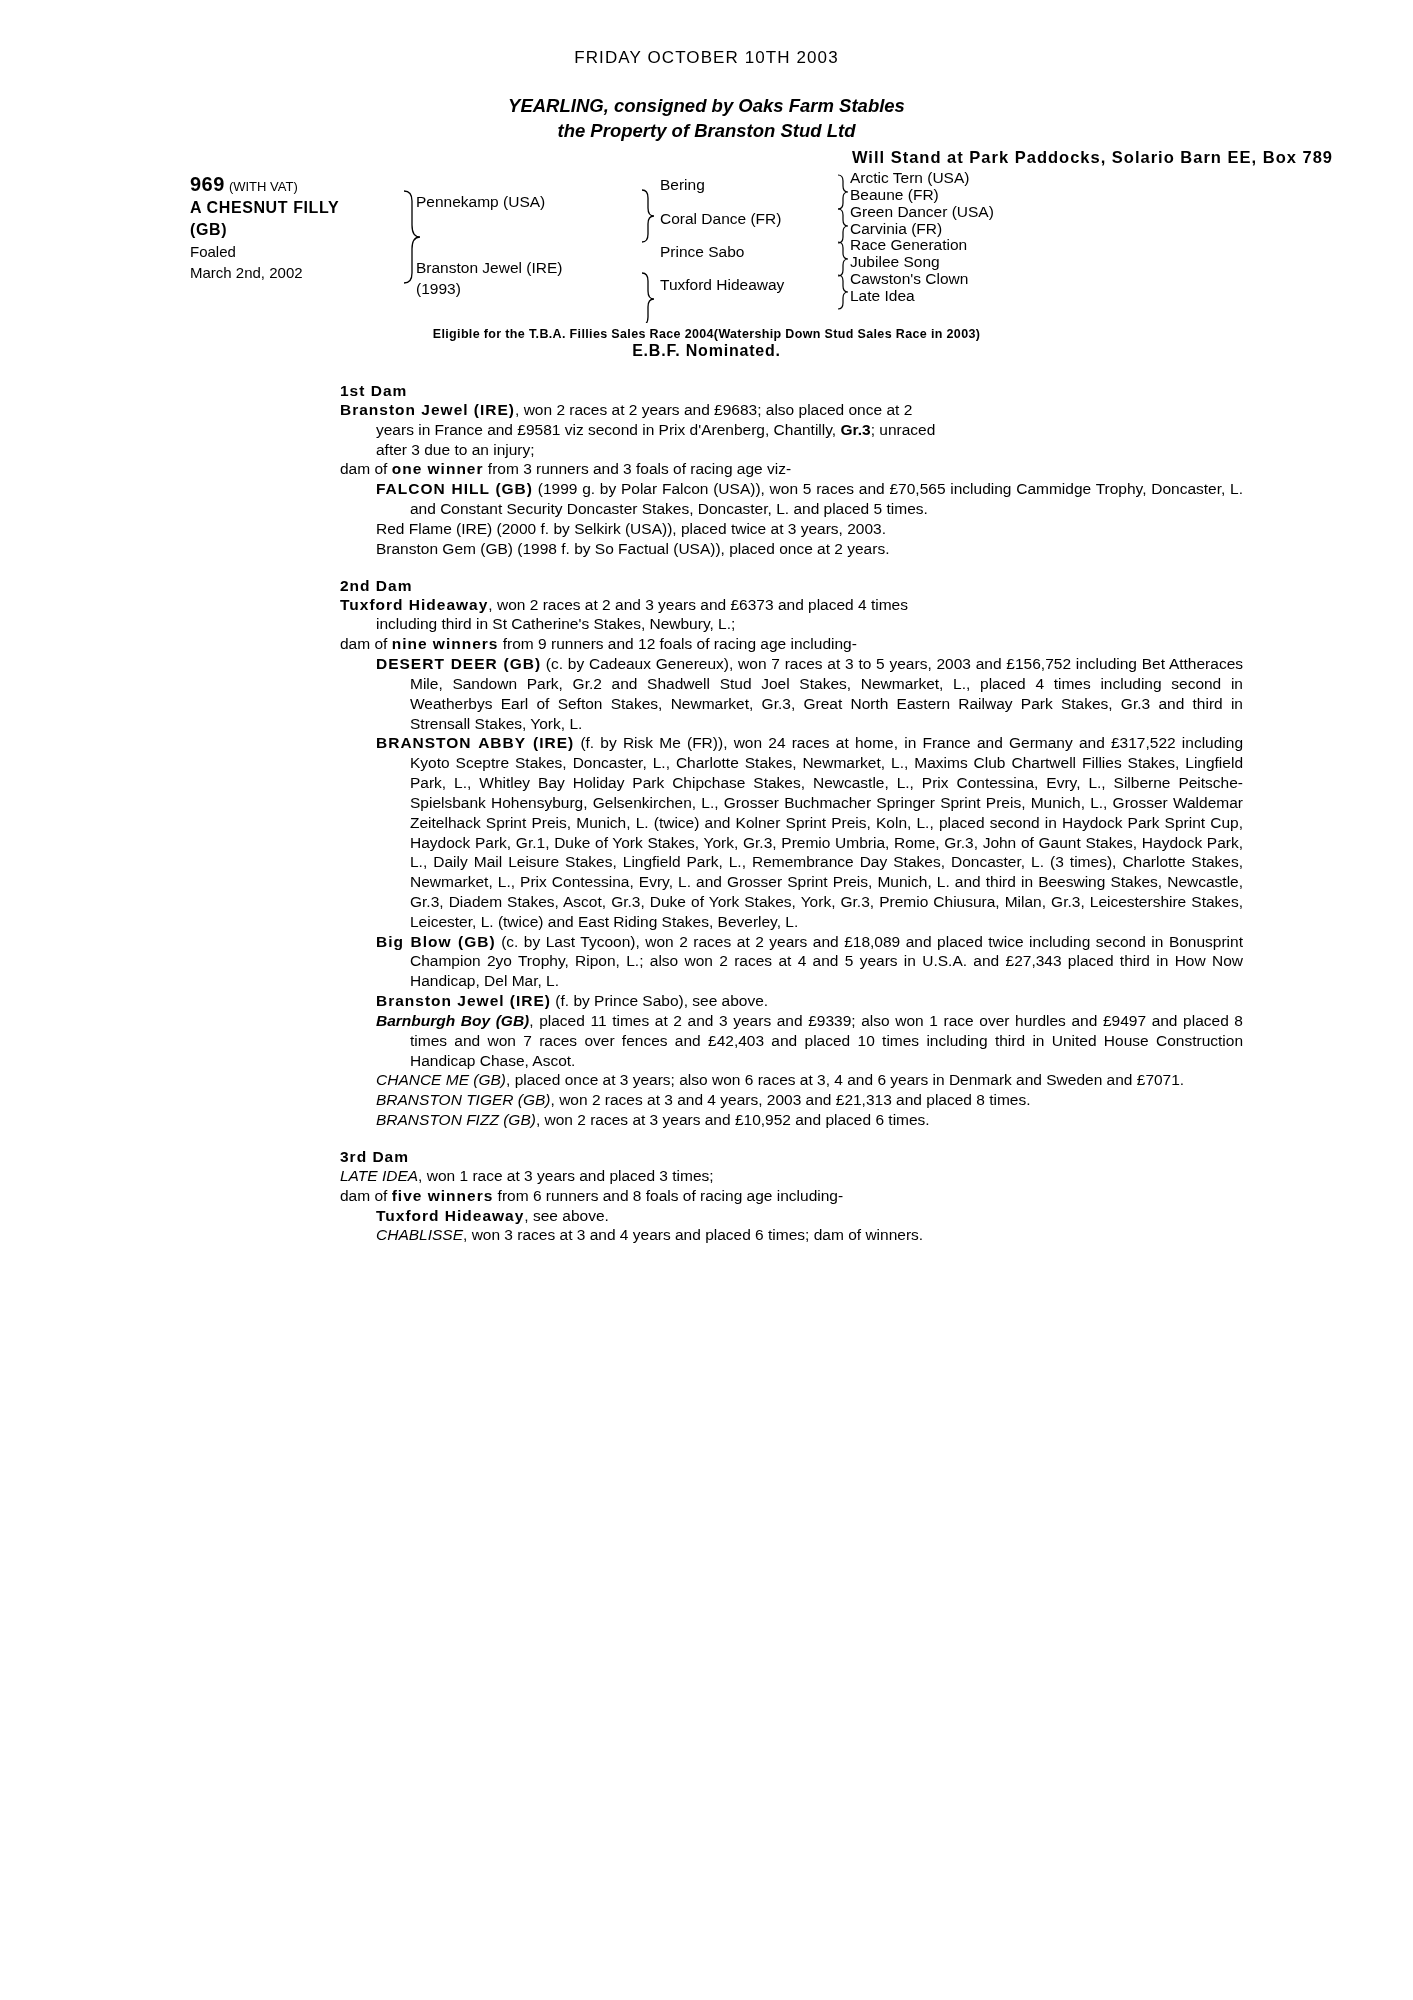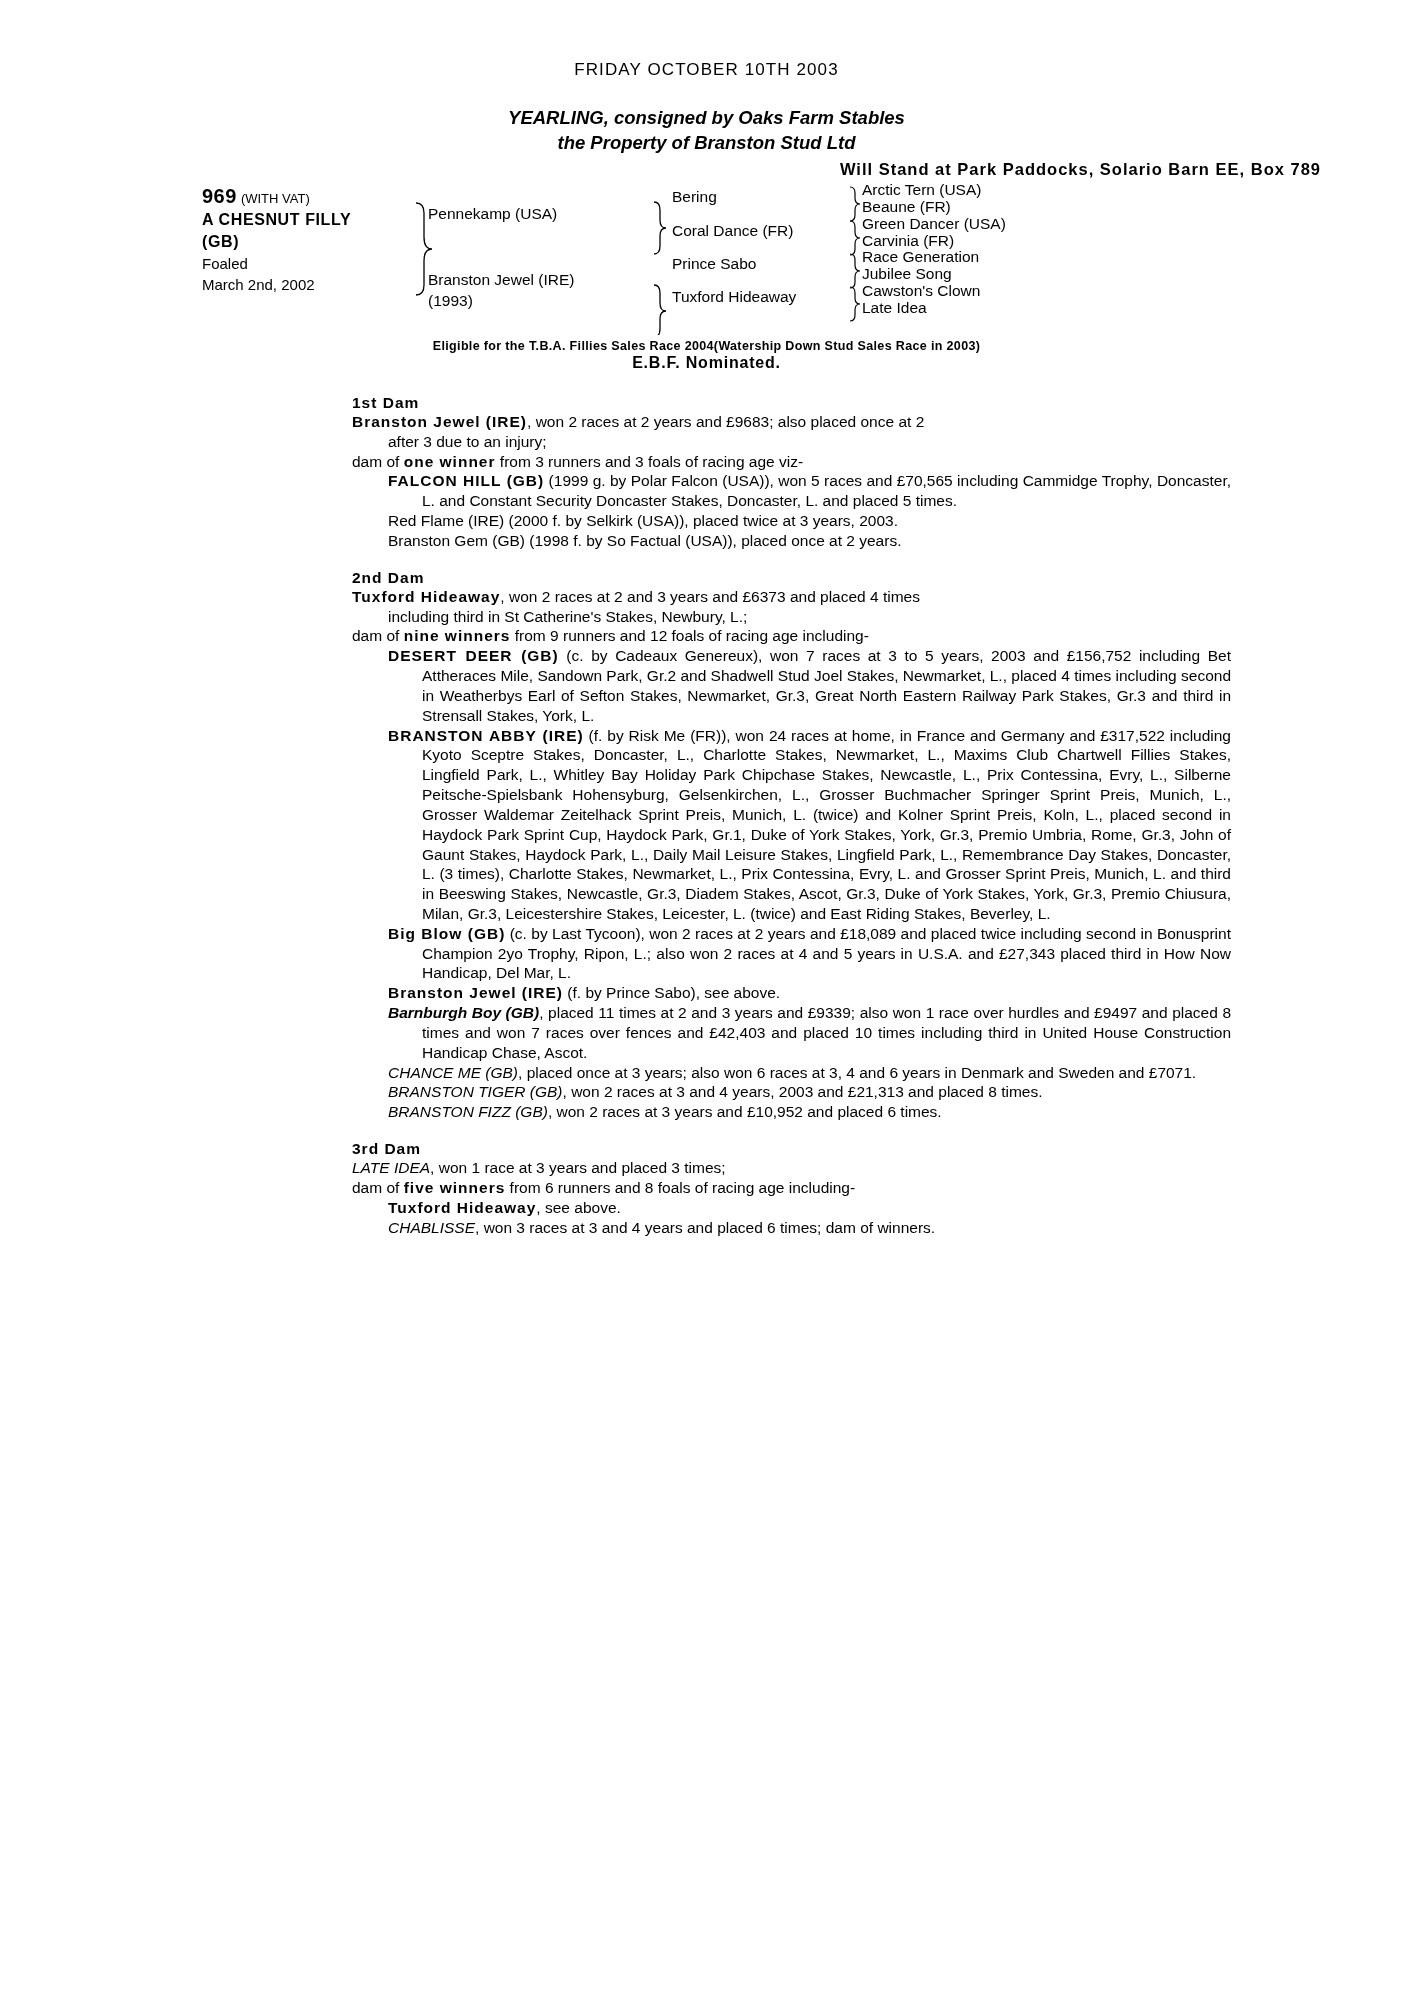--- a/index.html
+++ b/index.html
@@ -11,21 +11,21 @@
     width: 1413px;
     height: 2000px;
     font-family: "Liberation Sans", sans-serif;
     color: #000000;
     position: relative;
   }
   .page {
     position: relative;
     width: 1413px;
     height: 2000px;
-    padding: 12px;
+    padding: 0;
     box-sizing: border-box;
   }
   .inner {
     padding: 40px 80px 0 80px;
   }
   .date-line {
     text-align: center;
     font-size: 17px;
     letter-spacing: 1.1px;
     font-weight: 500;
@@ -219,20 +219,21 @@
       </div>
     </div>
 
     <div class="eligible">Eligible for the T.B.A. Fillies Sales Race 2004(Watership Down Stud Sales Race in 2003)</div>
     <div class="ebf">E.B.F. Nominated.</div>
 
     <div style="margin-left:260px; margin-right:90px;">
 
       <div class="dam-head">1st Dam</div>
       <p class="t t0"><span class="wide">Branston Jewel (IRE)</span><span>, won 2 races at 2 years and £9683; also placed once at 2</span></p>
+      <p class="t ind1"><span>years in France and £9581 viz second in Prix d'Arenberg, Chantilly, </span><span class="bold">Gr.3</span><span>; unraced</span></p>
       <p class="t ind1">after 3 due to an injury;</p>
       <p class="t t0"><span>dam of </span><span class="wide">one winner</span><span> from 3 runners and 3 foals of racing age viz-</span></p>
 
       <p class="t ind2"><span class="wide">FALCON HILL (GB)</span><span> (1999 g. by Polar Falcon (USA)), won 5 races and £70,565 including Cammidge Trophy, Doncaster, L. and Constant Security Doncaster Stakes, Doncaster, L. and placed 5 times.</span></p>
       <p class="t ind2"><span>Red Flame (IRE)</span><span> (2000 f. by Selkirk (USA)), placed twice at 3 years, 2003.</span></p>
       <p class="t ind2"><span>Branston Gem (GB)</span><span> (1998 f. by So Factual (USA)), placed once at 2 years.</span></p>
 
       <div class="dam-head">2nd Dam</div>
       <p class="t t0"><span class="wide">Tuxford Hideaway</span><span>, won 2 races at 2 and 3 years and £6373 and placed 4 times</span></p>
       <p class="t ind1">including third in St Catherine's Stakes, Newbury, L.;</p>

